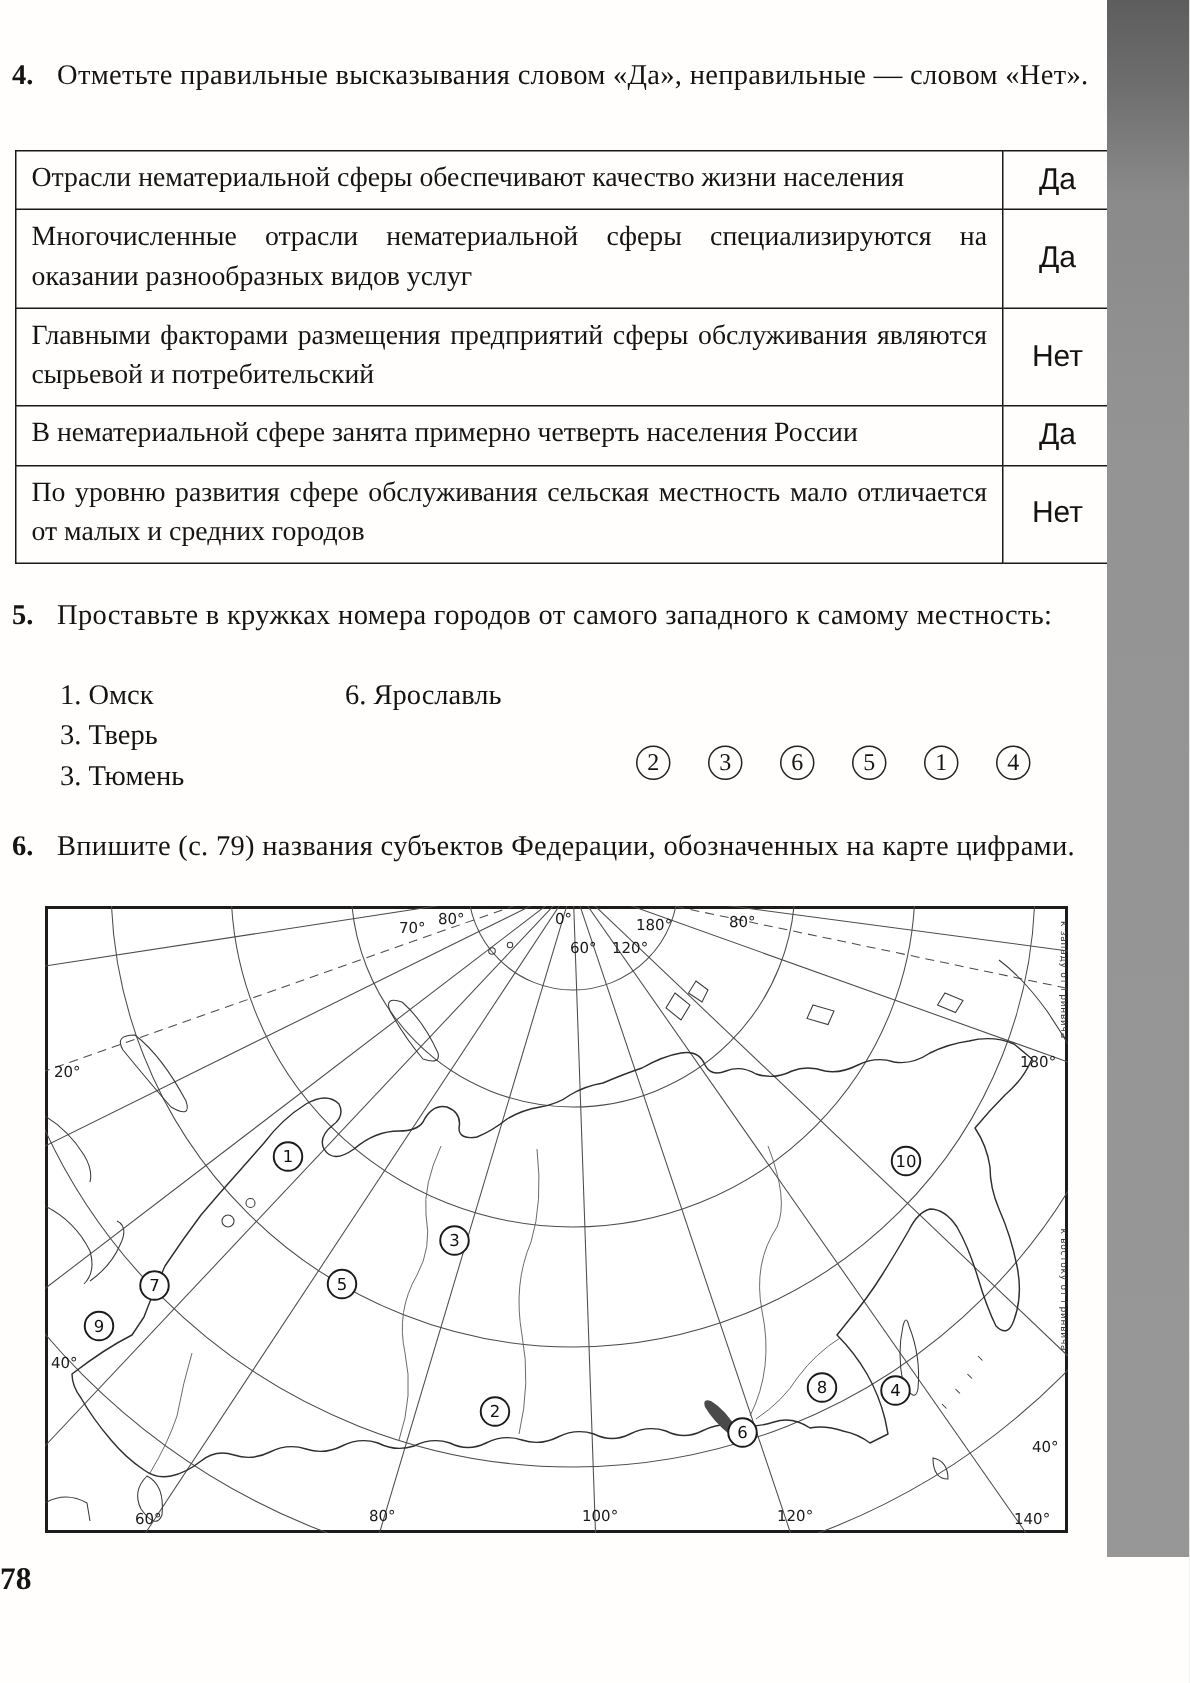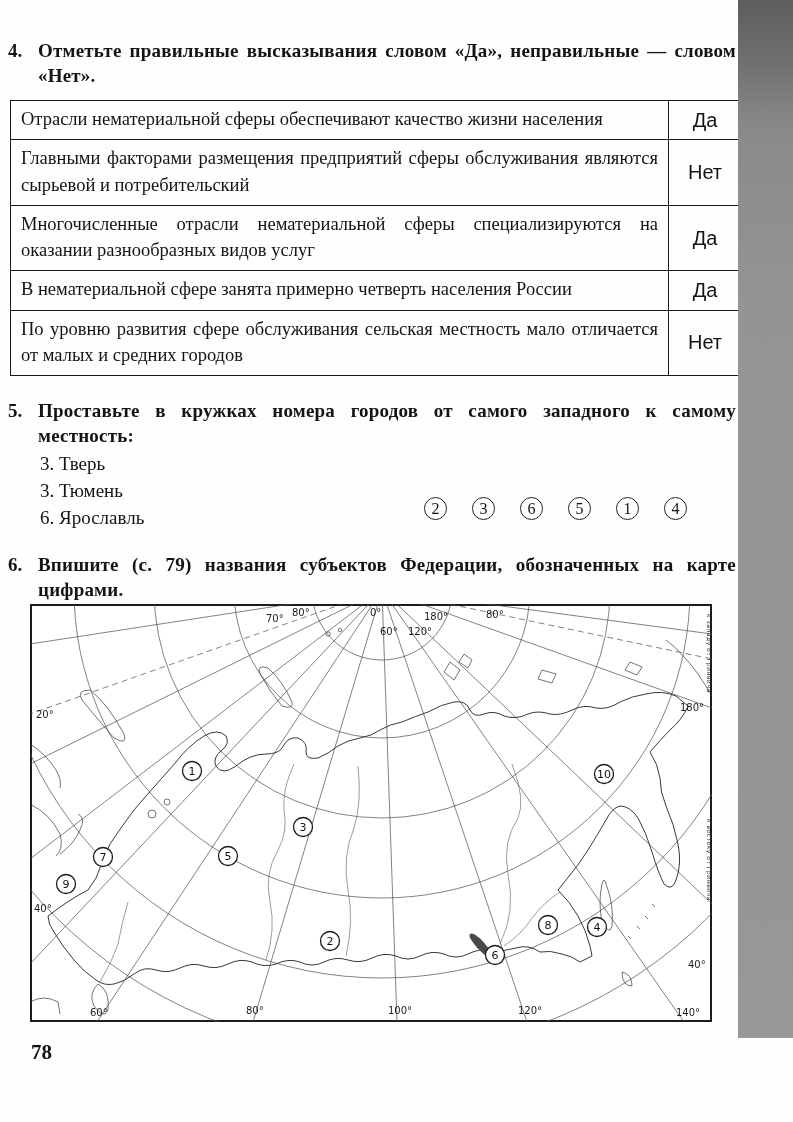--- a/index.html
+++ b/index.html
@@ -5,21 +5,21 @@
   html,body { margin:0; padding:0; background:#e8e8e8; }
   #page {
     position:relative; width:793px; height:1122px; margin:0 auto;
     background:#fffefc; color:#141414; overflow:hidden;
     font-family:"Liberation Serif", serif;
   }
 
   
   .task-head { position:absolute; display:flex; }
   .task-num  { font-weight:bold; font-size:19px; width:30px; flex:none; line-height:1.32; }
-  .task-title{ font-weight:bold; font-size:19px; line-height:1.32; text-align:justify; flex:1; letter-spacing:.2px; }
+  .task-title{ font-weight:normal; font-size:19px; line-height:1.32; text-align:justify; flex:1; letter-spacing:.2px; }
 
   #task4-head { top:38px;  left:8px; width:728px; }
   #task5-head { top:398px; left:8px; width:728px; }
   #task6-head { top:552px; left:8px; width:728px; }
 
   
   #stmt-table { position:absolute; top:100px; left:10px; width:732px; border-collapse:collapse;padding-left:40px; }
   #stmt-table td { border:1.6px solid #191919; vertical-align:middle; }
   #stmt-table td.stmt {
     font-size:18.5px; line-height:1.42; padding:5px 10px 7px 10px; text-align:justify;
@@ -50,21 +50,21 @@
   .coast     { stroke:#2e2e2e; stroke-width:.95; fill:none; stroke-linejoin:round; }
   .coast-thin{ stroke:#3a3a3a; stroke-width:.7;  fill:none; }
   .river     { stroke:#5a5a5a; stroke-width:.6;  fill:none; }
   .lake      { fill:#4a4a4a; stroke:none; }
   .marker circle { fill:#fff; stroke:#1b1b1b; stroke-width:1.3; }
   .marker text   { font:11px "DejaVu Sans", sans-serif; text-anchor:middle; fill:#111; }
   .deg       { font:10px "DejaVu Sans", sans-serif; fill:#1b1b1b; }
   .edge-note { font:6px "DejaVu Sans", sans-serif; fill:#3a3a3a; letter-spacing:.5px; }
 
   
-  #page-num { position:absolute; top:1040px; left:31px; font-size:21px; font-weight:bold; }
+  #page-num { position:absolute; top:1040px; left:0; font-size:21px; font-weight:bold; }
   #gray-band {
     position:absolute; top:0; right:0; width:55px; height:1038px; z-index:5;
     background:linear-gradient(180deg,#5d5d5d 0px,#6f6f6f 60px,#8a8a8a 130px,#949494 300px,#979797 100%);
   }
 </style>
 </head>
 <body>
 
 <div id="page">
 
@@ -73,44 +73,45 @@
     <div class="task-title">Отметьте правильные высказывания словом «Да», неправильные — словом «Нет».</div>
   </div>
 
   <table id="stmt-table">
     <tbody>
       <tr>
         <td class="stmt">Отрасли нематериальной сферы обеспечивают качество жизни населения</td>
         <td class="ans">Да</td>
       </tr>
       <tr>
+        <td class="stmt">Многочисленные отрасли нематериальной сферы специализируются на оказании разнообразных видов услуг</td>
+        <td class="ans">Да</td>
+      </tr>
+      <tr>
         <td class="stmt">Главными факторами размещения предприятий сферы обслуживания являются сырьевой и потребительский</td>
         <td class="ans">Нет</td>
-      </tr>
-      <tr>
-        <td class="stmt">Многочисленные отрасли нематериальной сферы специализируются на оказании разнообразных видов услуг</td>
-        <td class="ans">Да</td>
       </tr>
       <tr>
         <td class="stmt">В нематериальной сфере занята примерно четверть населения России</td>
         <td class="ans">Да</td>
       </tr>
       <tr>
         <td class="stmt">По уровню развития сфере обслуживания сельская местность мало отличается от малых и средних городов</td>
         <td class="ans">Нет</td>
       </tr>
     </tbody>
   </table>
 
   <div class="task-head" id="task5-head">
     <div class="task-num">5.</div>
     <div class="task-title">Проставьте в кружках номера городов от самого западного к самому местность:</div>
   </div>
 
   <div id="task5-list">
+    <span>1. Омск</span>
     <span>3. Тверь</span>
     <span>3. Тюмень</span>
     <span>6. Ярославль</span>
   </div>
 
   <div id="task5-circles">
     <div class="ans-circle">2</div>
     <div class="ans-circle">3</div>
     <div class="ans-circle">6</div>
     <div class="ans-circle">5</div>

